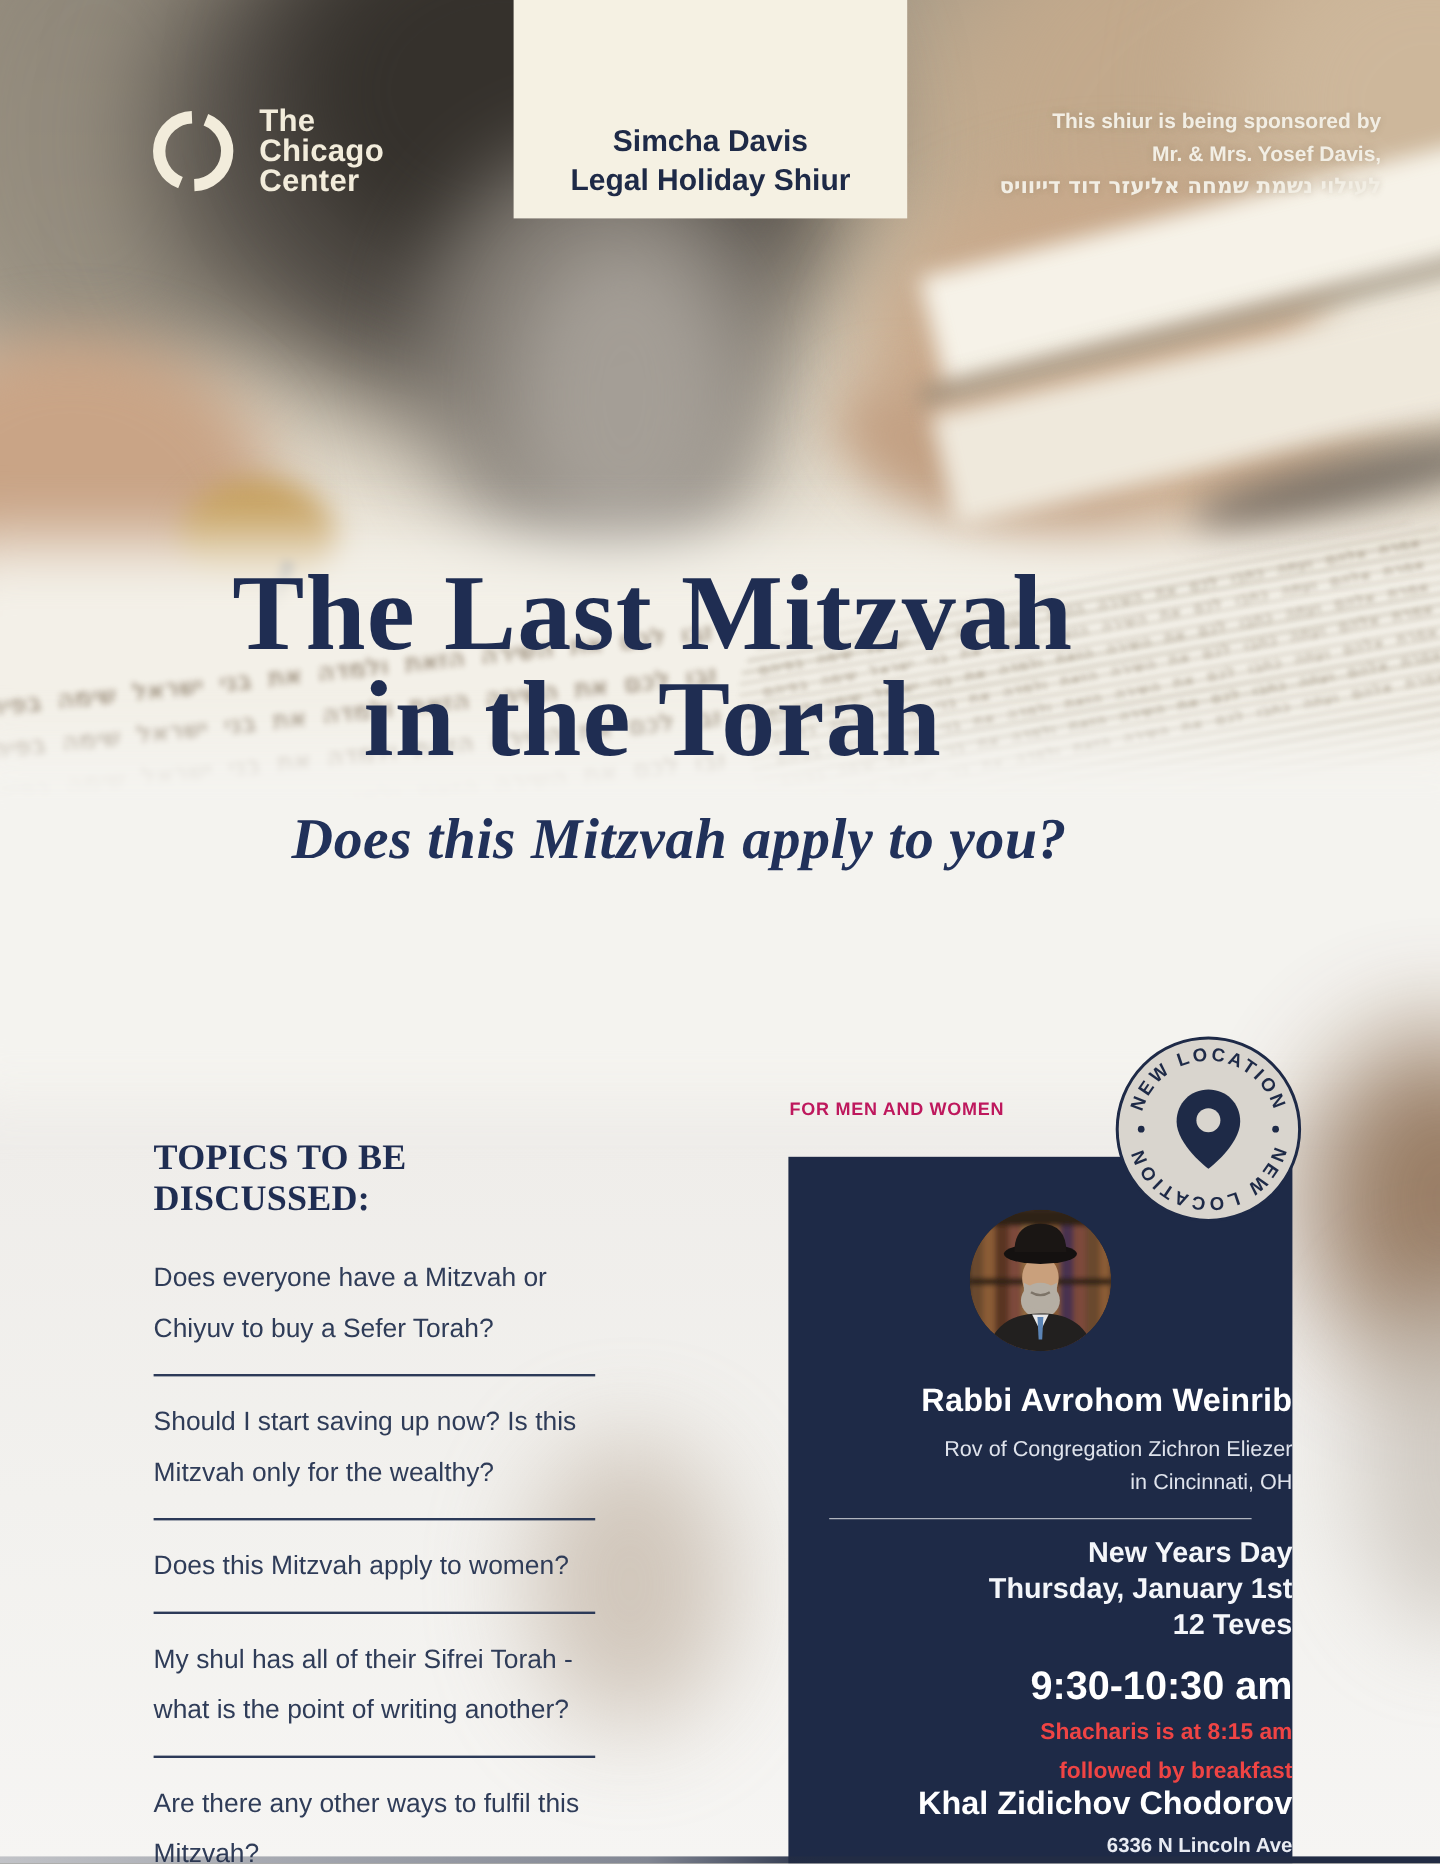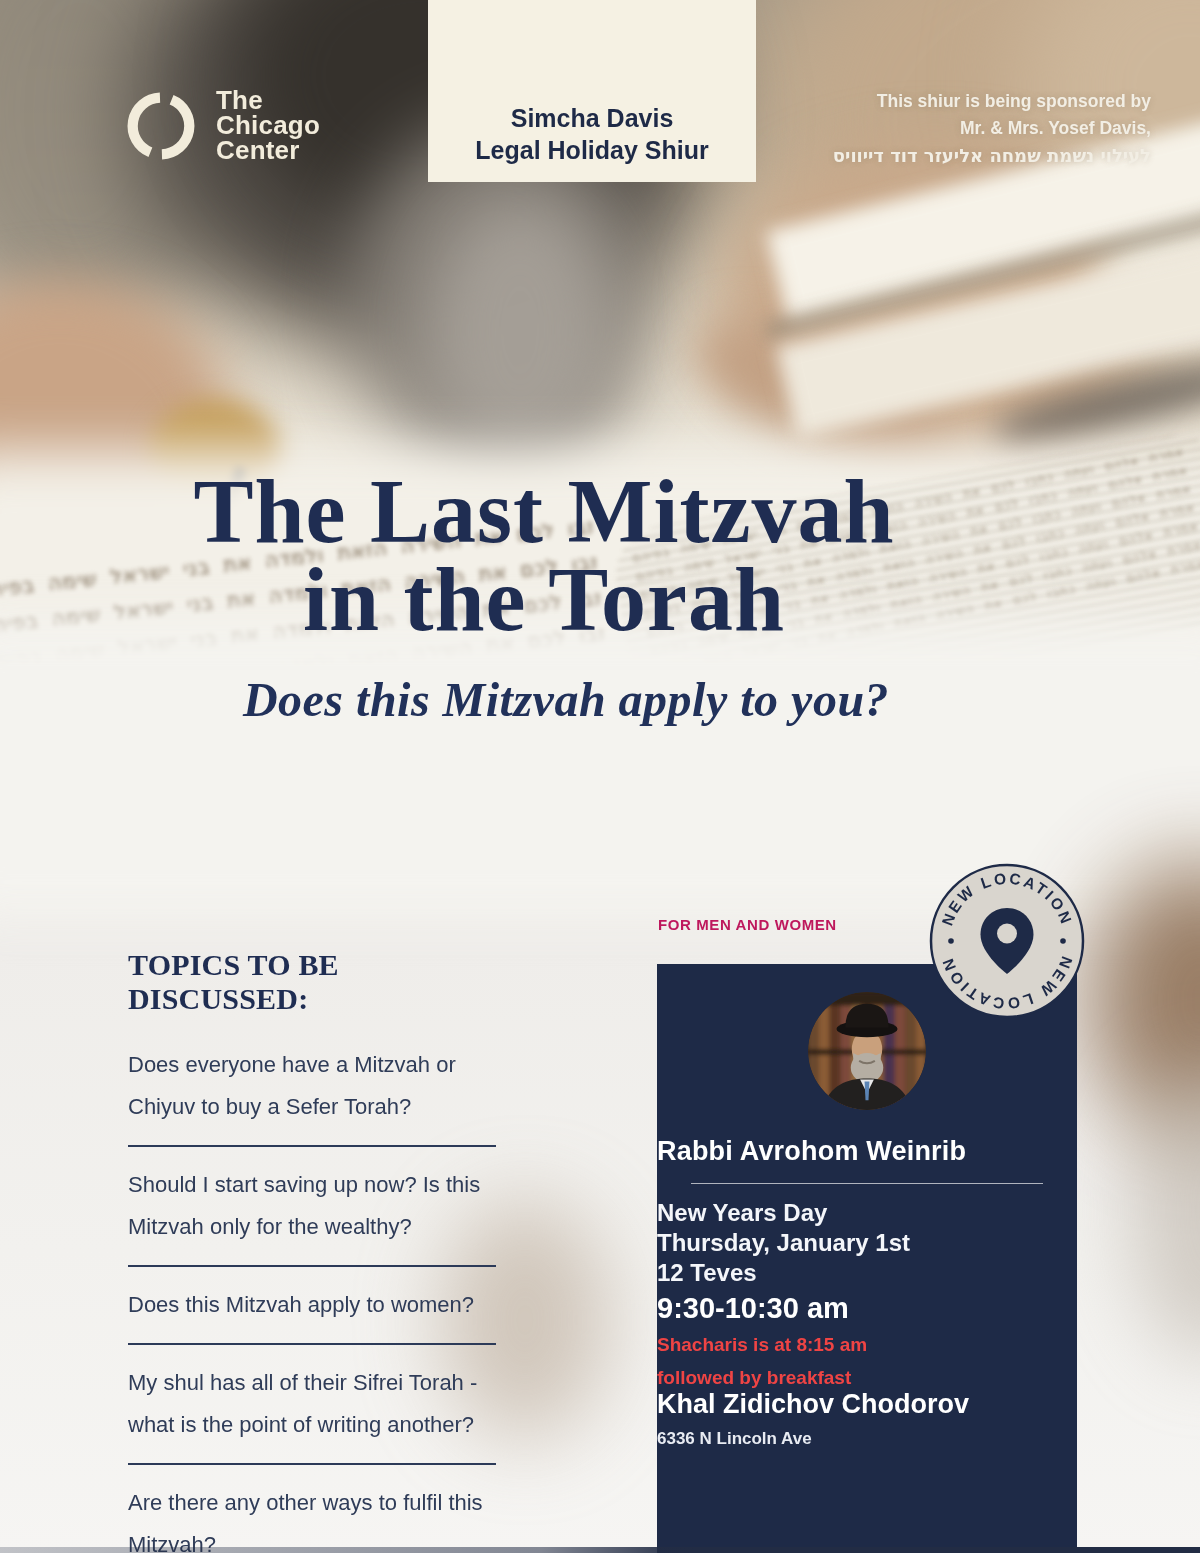--- a/index.html
+++ b/index.html
@@ -89,28 +89,28 @@
   .topics .div{border:none;border-top:2px solid #2c3a58;margin:17px 0 17px 0;width:368px;}
 
   
   .audience{position:absolute;left:658px;top:916px;z-index:3;color:#be185d;
     font-weight:bold;font-size:15px;letter-spacing:.6px;}
   .badge{position:absolute;left:928px;top:862px;width:158px;height:158px;z-index:4;}
 
   
   .card{
     position:absolute;left:657px;top:964px;width:420px;height:589px;background:#1e2a47;z-index:3;
-    color:#fff;text-align:left;box-sizing:border-box;padding-top:28px;
+    color:#fff;text-align:right;box-sizing:border-box;padding-top:44px;
   }
   .avatar{width:118px;height:118px;margin:0 auto;border-radius:50%;overflow:hidden;}
   .card .name{margin-top:26px;font-size:27px;font-weight:bold;letter-spacing:.2px;}
   .card .role{margin-top:10px;font-size:18px;line-height:28px;color:#dfe3ec;}
   .card .divider{width:352px;margin:16px auto 14px auto;border:none;border-top:1.5px solid rgba(255,255,255,.65);}
   .card .date{font-size:24px;line-height:30px;font-weight:bold;color:#f4f6fa;}
-  .card .time{margin-top:4px;font-size:29px;font-weight:bold;}
+  .card .time{margin-top:16px;font-size:33px;font-weight:bold;}
   .card .note{margin-top:9px;font-size:19px;font-weight:bold;color:#ef4444;}
   .card .note + .note{margin-top:11px;}
   .card .venue{font-size:27px;font-weight:bold;}
   .card .addr{margin-top:9px;font-size:17px;font-weight:bold;color:#e8ebf2;}
 </style>
 </head>
 <body>
 
 <div class="poster">
 
@@ -258,20 +258,24 @@
           <path d="M52 70 Q60 75 68 70" stroke="#7d7468" stroke-width="2" fill="none"></path>
           <path d="M14 120 C 22 94 40 88 60 88 C 80 88 98 94 106 120 Z" fill="#22201f"></path>
           <polygon points="53,89 67,89 60,103" fill="#e9e9ea"></polygon>
           <path d="M57.5 91 L62.5 91 L61.5 110 L58.5 110 Z" fill="#5b84b5"></path>
           <ellipse cx="60" cy="37.5" rx="31" ry="8.5" fill="#141110"></ellipse>
           <path d="M38 36 Q38 12 60 12 Q82 12 82 36 Z" fill="#1a1614"></path>
         </g>
       </svg>
     </div>
     <div class="name">Rabbi Avrohom Weinrib</div>
+    <div class="role">
+      <div>Rov of Congregation Zichron Eliezer</div>
+      <div>in Cincinnati, OH</div>
+    </div>
     <hr class="divider">
     <div class="date">
       <div>New Years Day</div>
       <div>Thursday, January 1st</div>
       <div>12 Teves</div>
     </div>
     <div class="time">9:30-10:30 am</div>
     <div class="note">Shacharis is at 8:15 am</div>
     <div class="note">followed by breakfast</div>
     <div class="venue">Khal Zidichov Chodorov</div>

